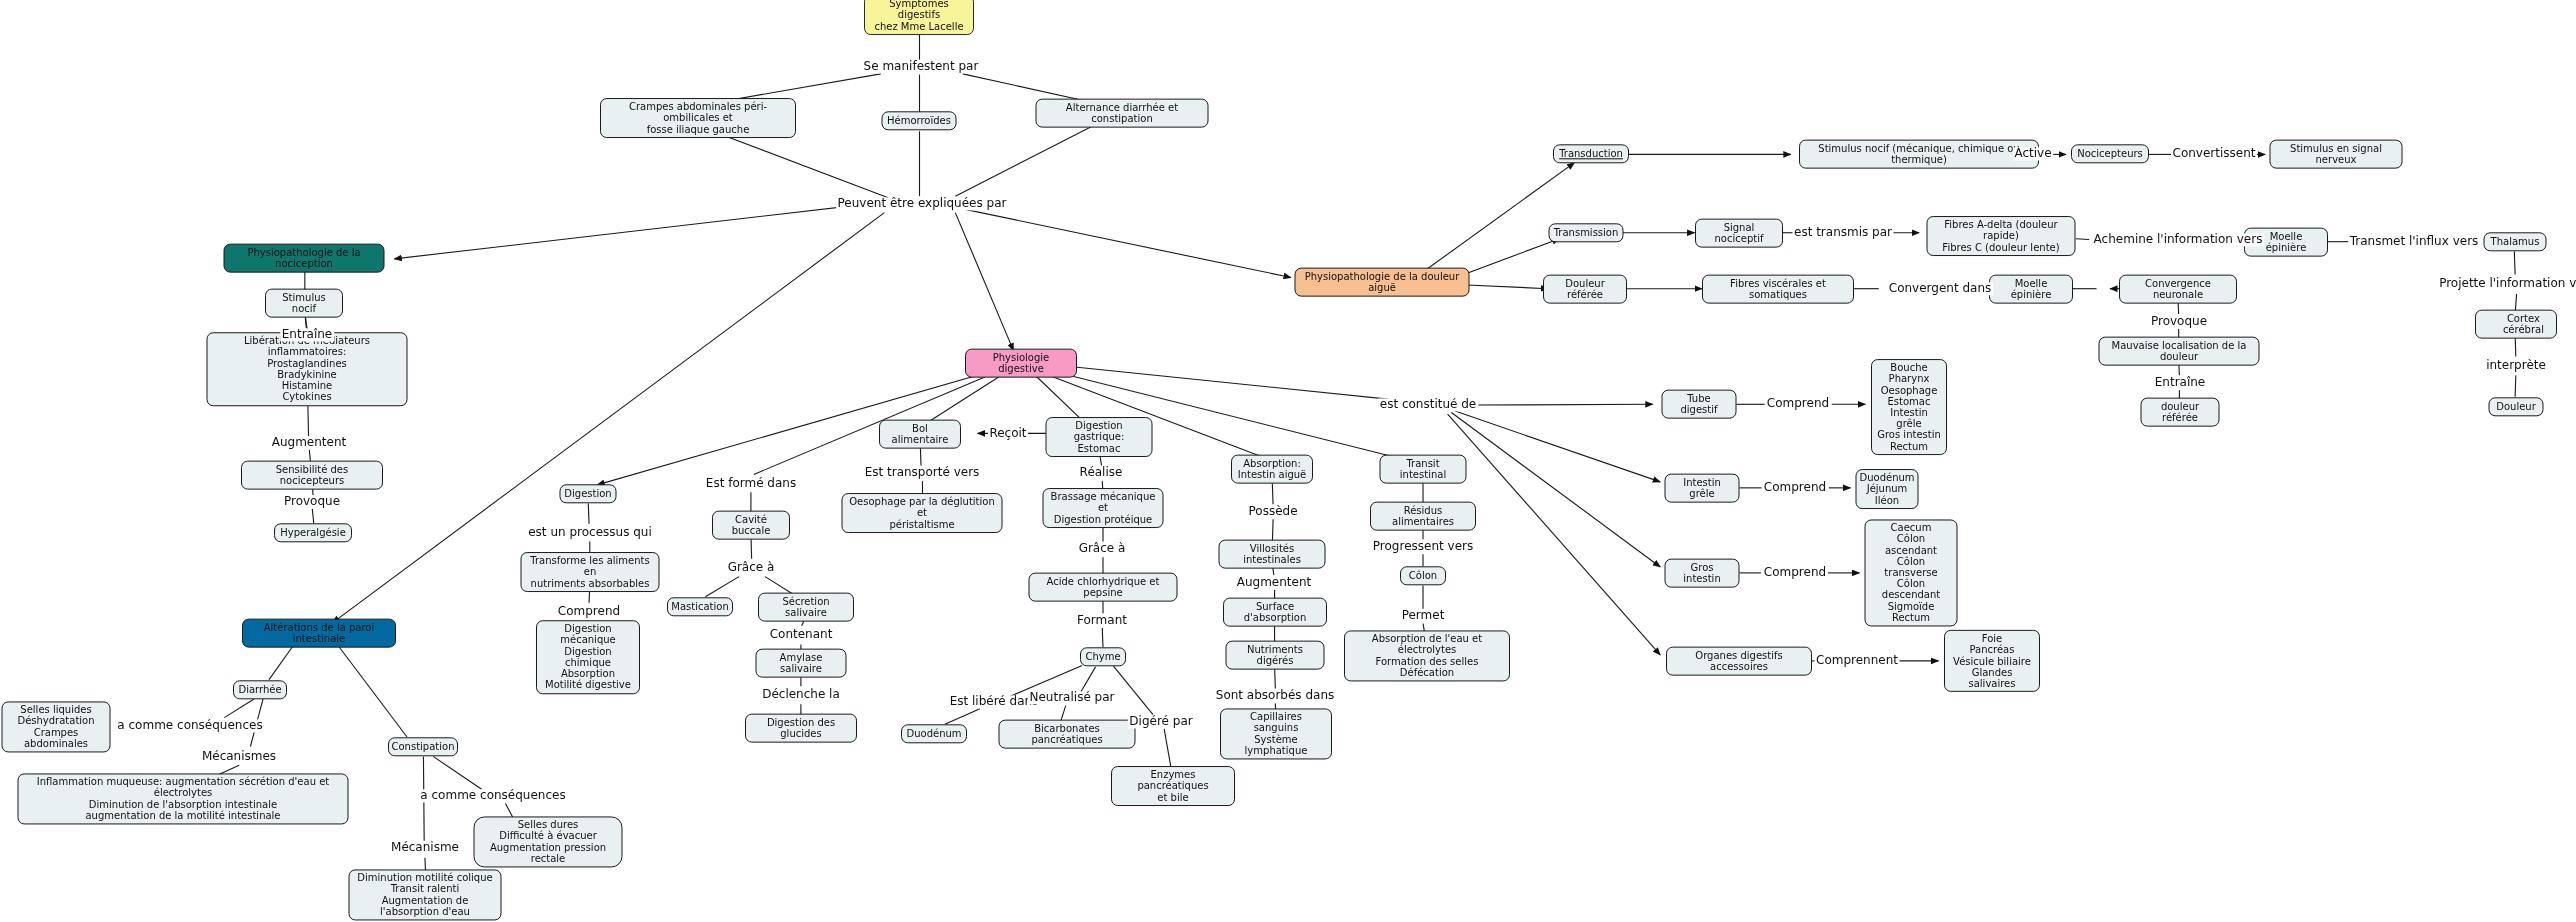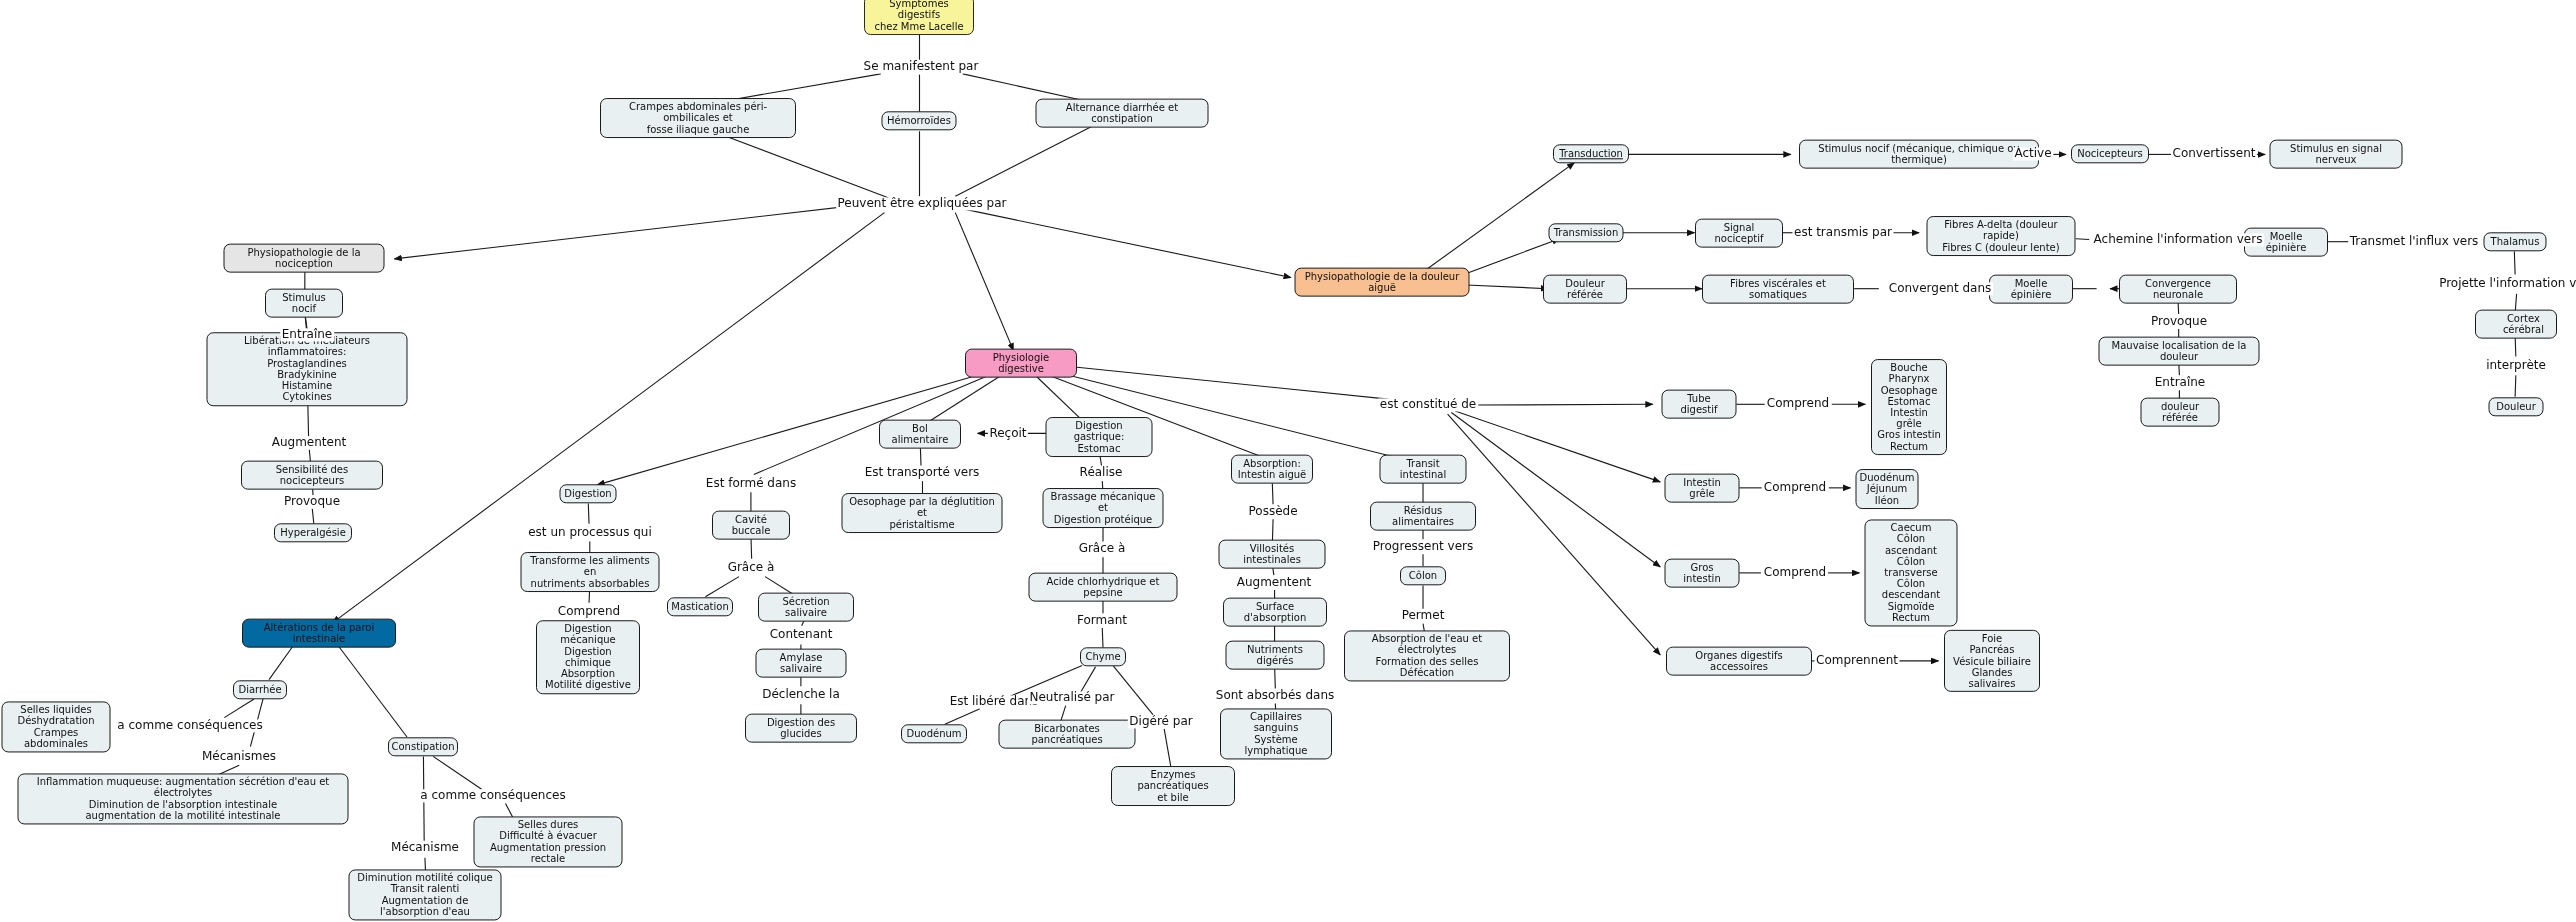--- a/index.html
+++ b/index.html
@@ -37,21 +37,21 @@
     padding: 2.2px 5.2px;
     white-space: pre-line;
     font-size: 10px;
     transform: translate(-50%, -50%);
   }
   .node.root {
     background: #f8f49a;
     border-color: #2a2a2a;
   }
   .node.nociception {
-    background: #e5e5e5;
+    background: #0f766e;
   }
   .node.douleur {
     background: #f8c090;
   }
   .node.physiologie {
     background: #f79bc4;
   }
   .node.alteration {
     background: #0369a1;
   }
@@ -319,21 +319,21 @@
       <div class="node" style="left: 801px; top: 728px; width: 112px; min-height: 19.4px;">Digestion des glucides</div>
       <div class="node alteration" style="left: 319px; top: 633px; width: 154px; min-height: 21px;">Altérations de la paroi intestinale</div>
       <div class="node" style="left: 260px; top: 690px; width: 54px; min-height: 19.4px;">Diarrhée</div>
       <div class="node" style="left: 56px; top: 727px; width: 109px; min-height: 39px;">Selles liquides
 Déshydratation
 Crampes abdominales</div>
       <div class="node" style="left: 183px; top: 799px; width: 331px; min-height: 40px;">Inflammation muqueuse: augmentation sécrétion d'eau et électrolytes
 Diminution de l'absorption intestinale
 augmentation de la motilité intestinale</div>
       <div class="node" style="left: 423px; top: 747px; width: 70px; min-height: 19.4px;">Constipation</div>
-      <div class="node" style="left: 548px; top: 842px; width: 149px; min-height: 39px;">Selles dures
+      <div class="node" style="left: 548px; top: 842px; width: 149px; min-height: 39px; border-radius: 11px;">Selles dures
 Difficulté à évacuer
 Augmentation pression rectale</div>
       <div class="node" style="left: 425px; top: 895px; width: 153px; min-height: 39px;">Diminution motilité colique
 Transit ralenti
 Augmentation de l'absorption d'eau</div>
     </div>
   <div id="labels-layer">
       <div class="elabel" style="left: 921px; top: 67px;">Se manifestent par</div>
       <div class="elabel" style="left: 922px; top: 204px;">Peuvent être expliquées par</div>
       <div class="elabel" style="left: 307px; top: 335px;">Entraîne</div>

